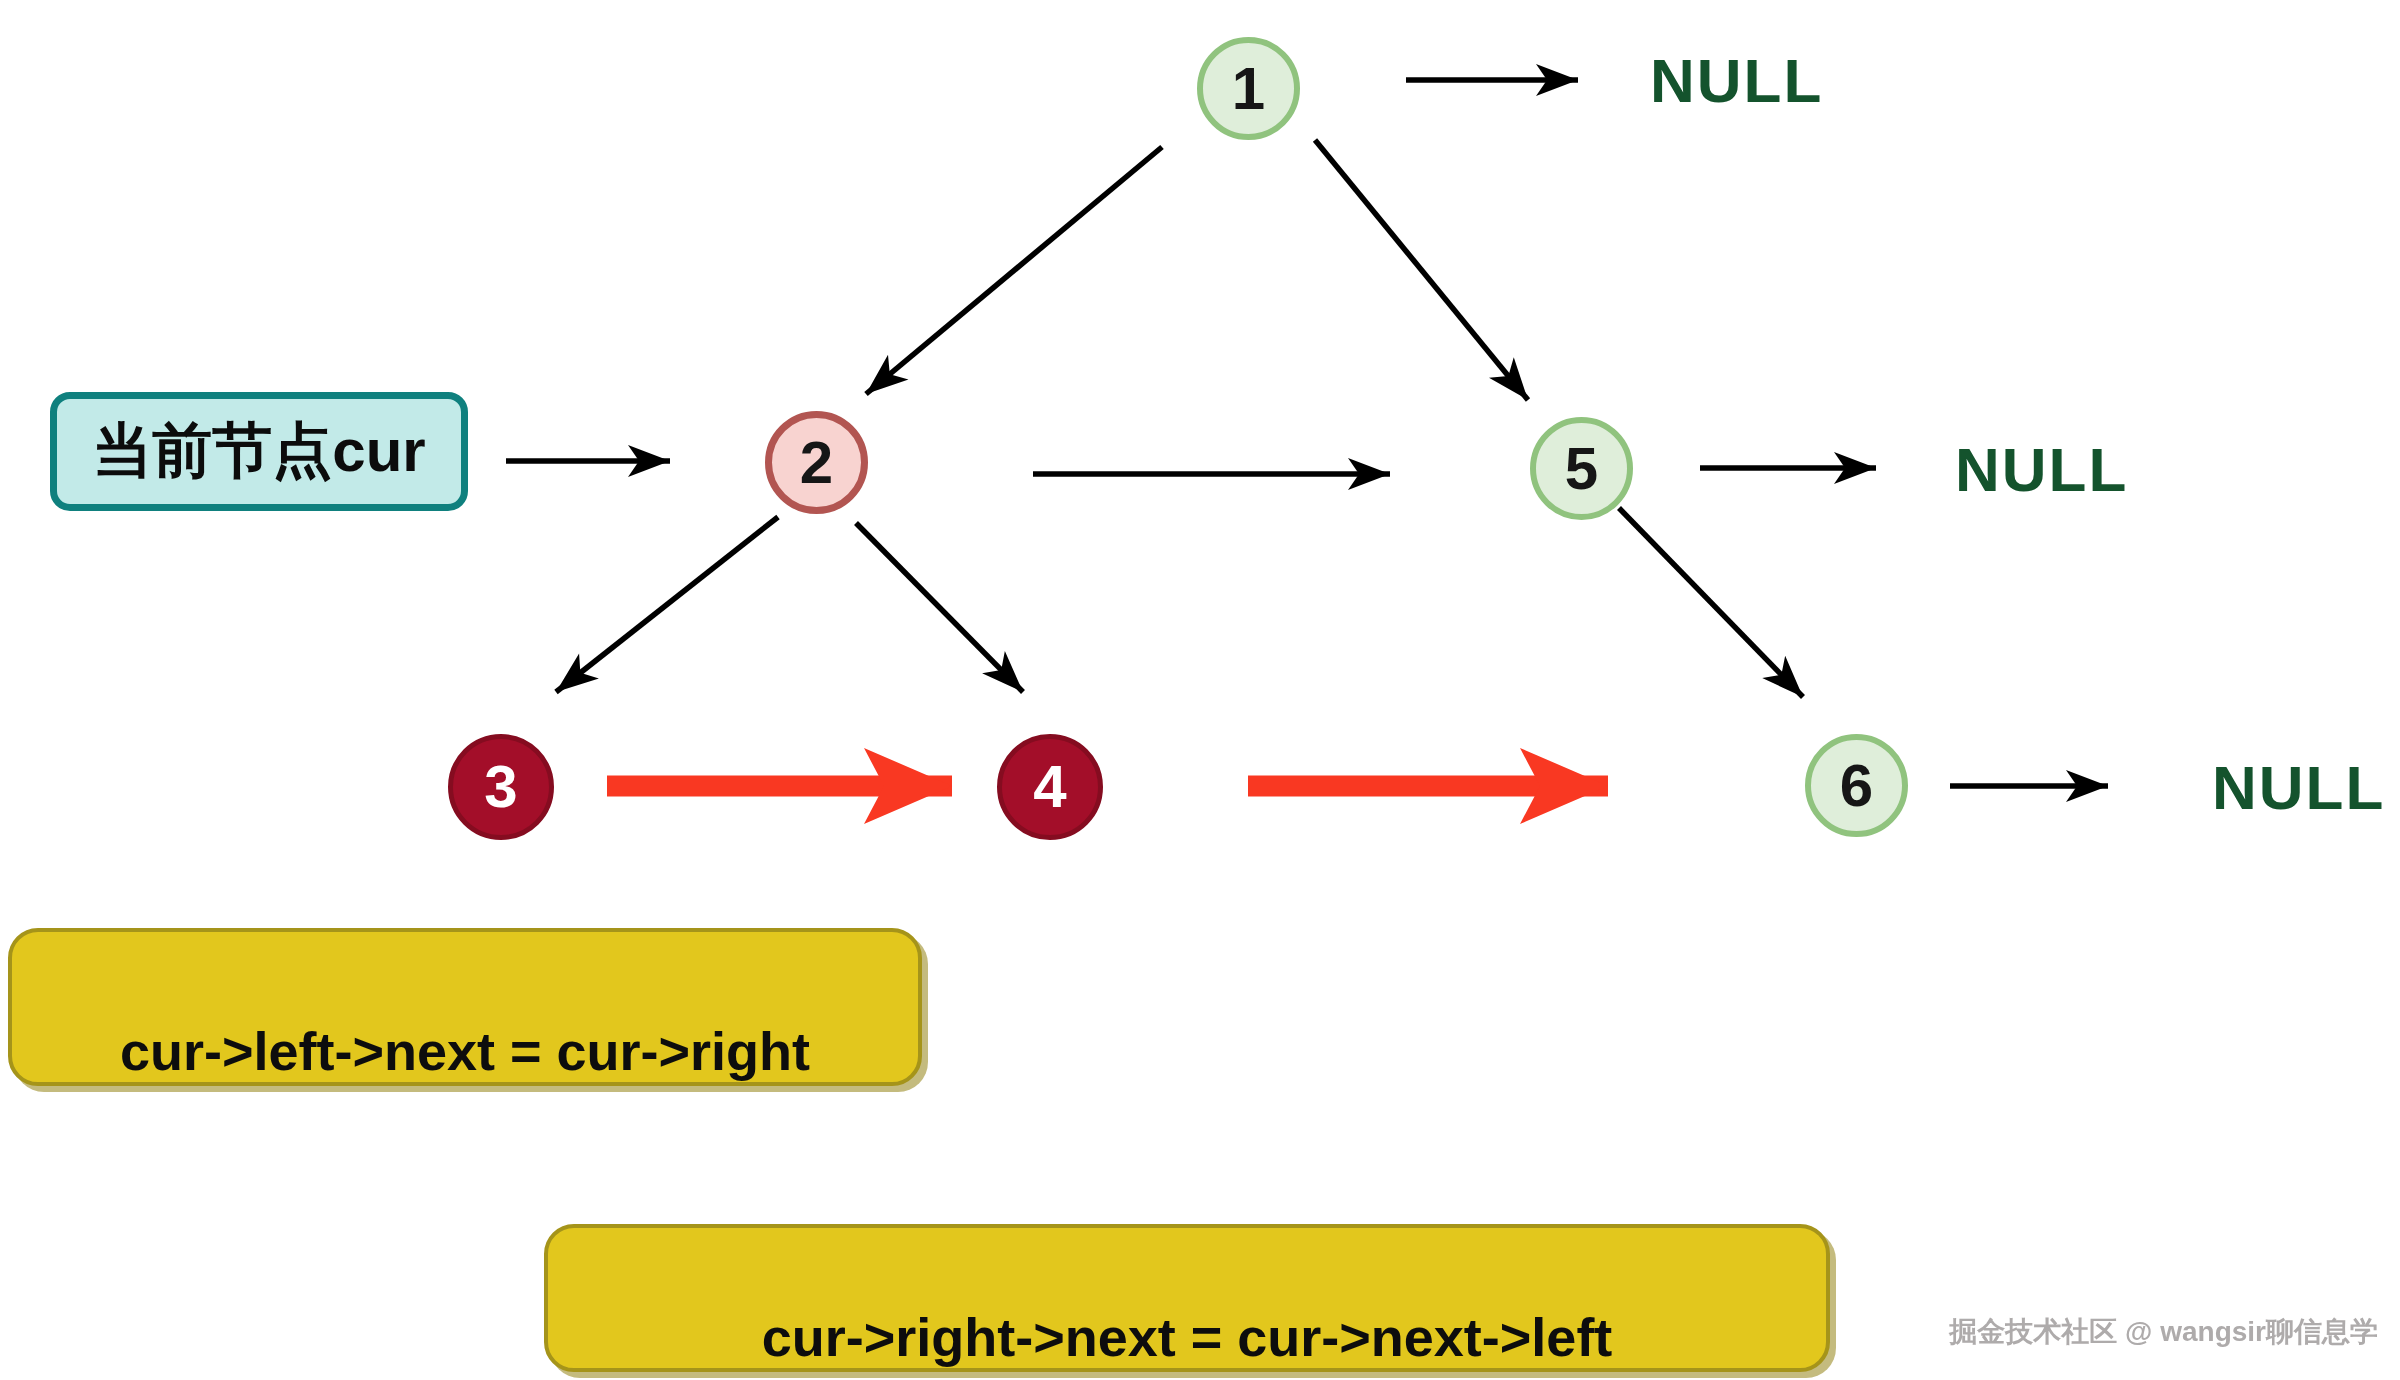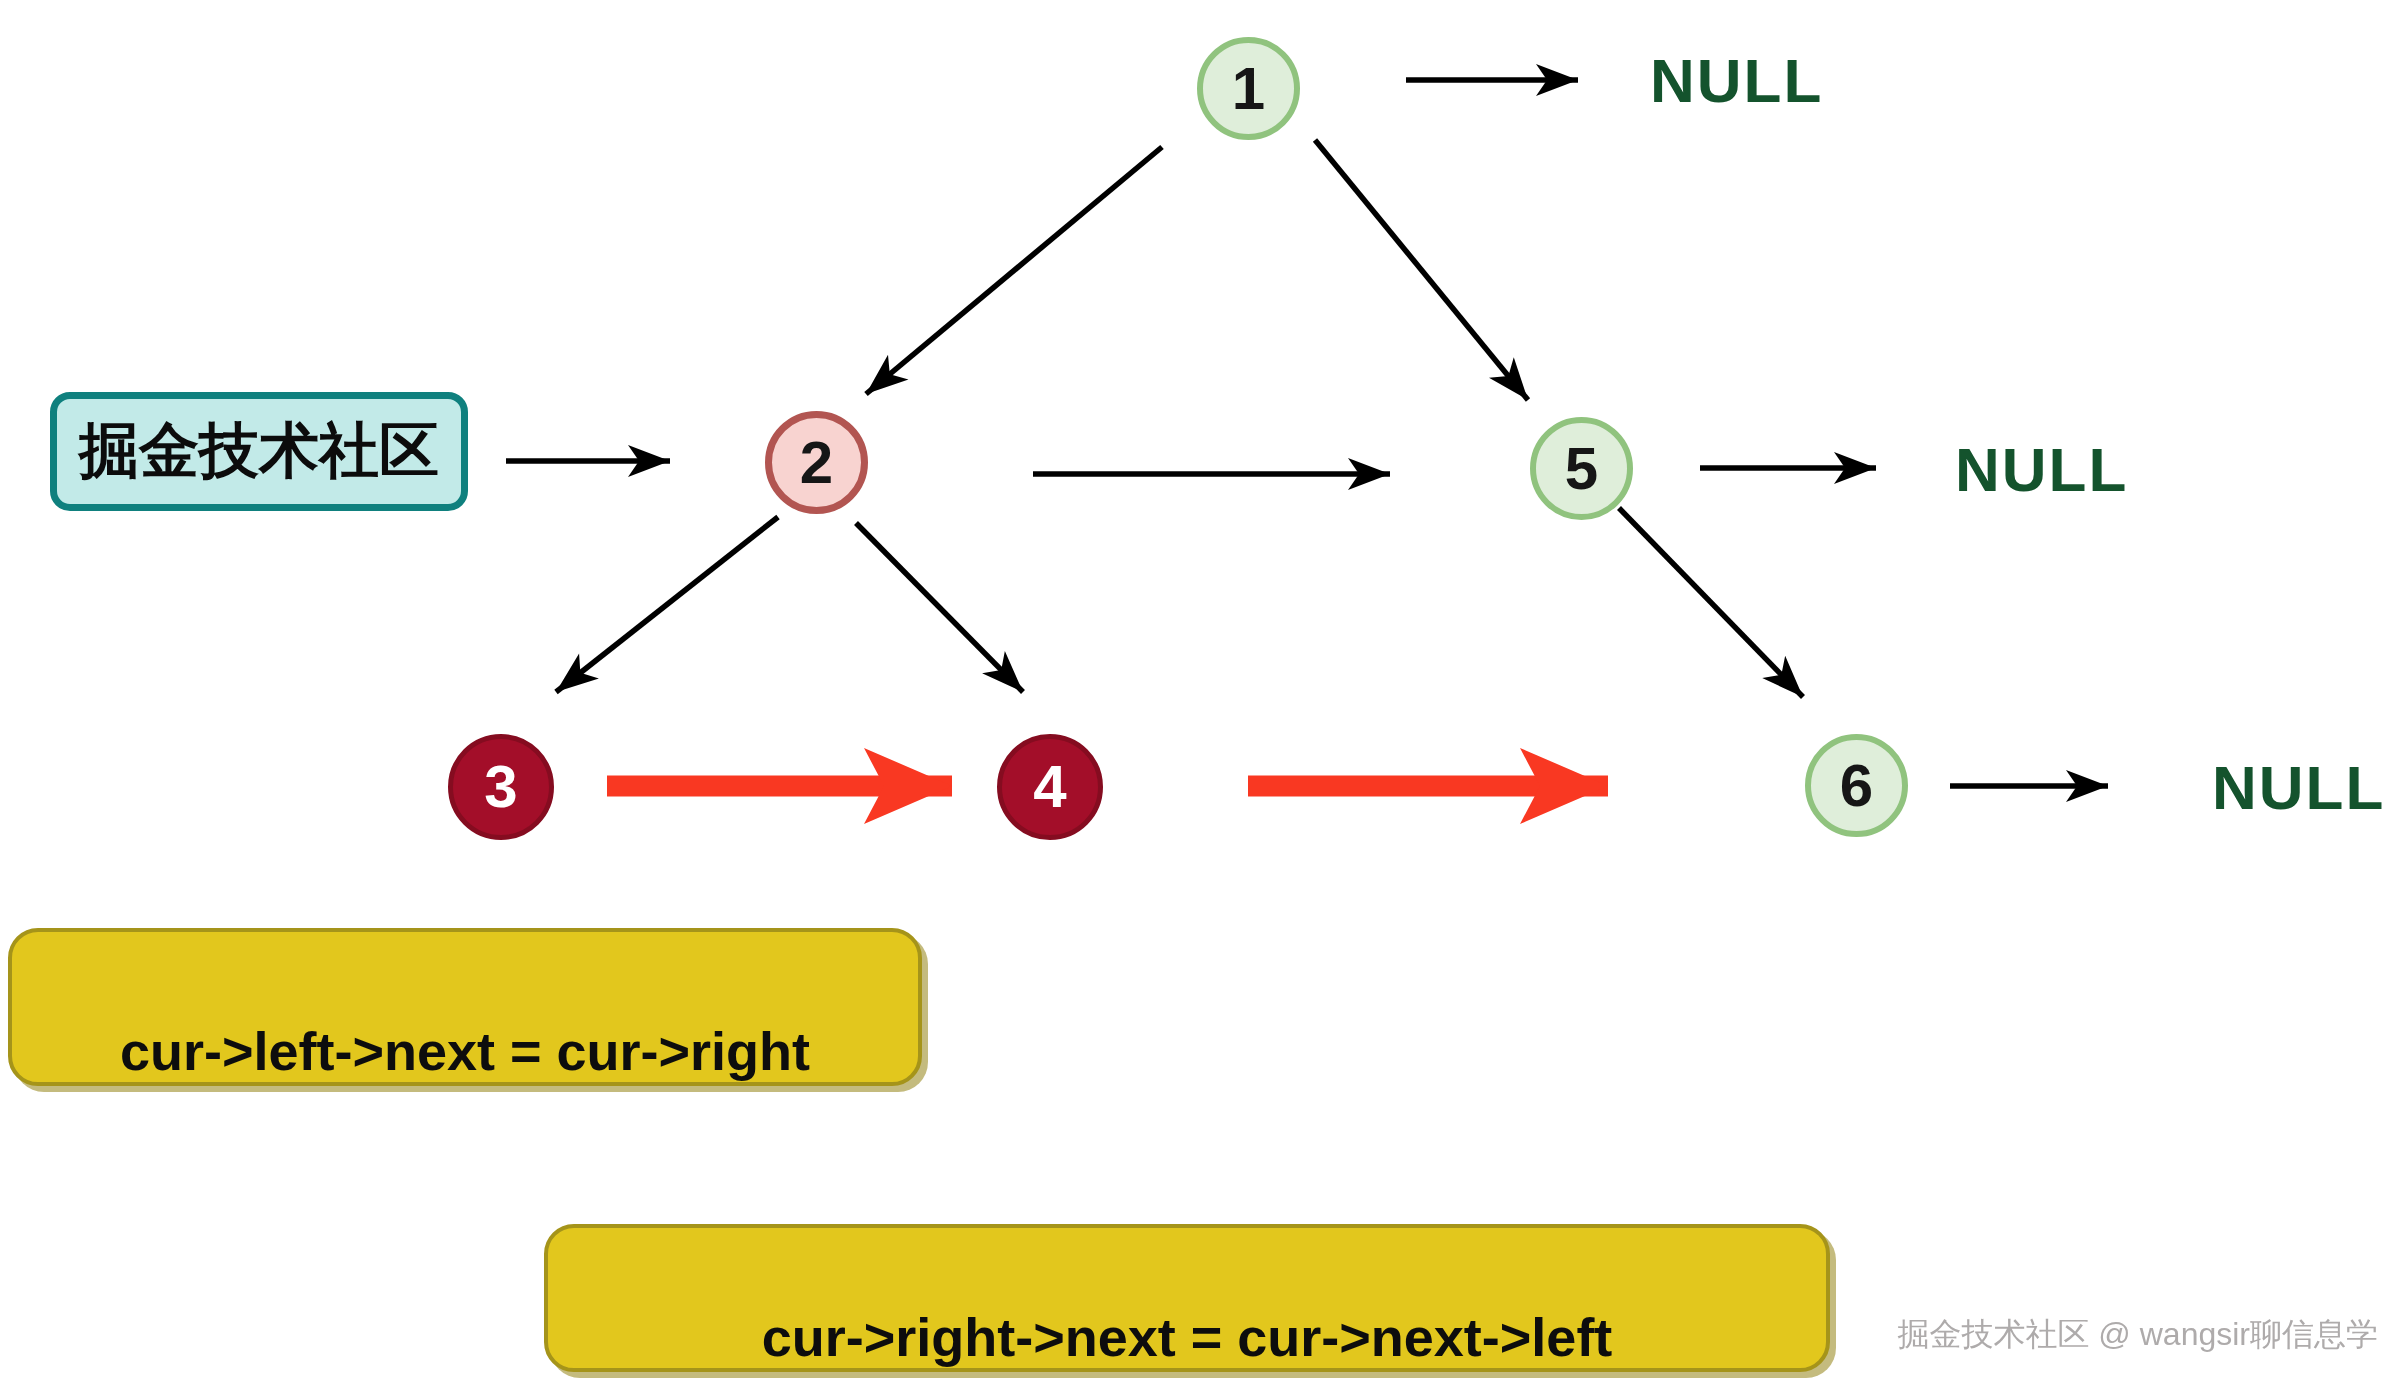--- a/index.html
+++ b/index.html
@@ -52,21 +52,21 @@
     box-sizing:border-box;
     display:flex;align-items:flex-end;justify-content:center;
     font-weight:bold;font-size:54px;color:#0d0d0d;white-space:nowrap;
   }
   .pos-code1{left:8px;top:928px;width:914px;height:158px;}
   .pos-code2{left:544px;top:1224px;width:1286px;height:148px;}
 
   
   .watermark{
     position:absolute;right:22px;top:1313px;
-    font-size:32px;font-weight:400;color:var(--watermark-gray,#aeabab);
+    font-size:28px;font-weight:700;color:var(--watermark-gray,#aeabab);
     text-shadow:2px 2px 1px #ffffff;white-space:nowrap;
   }
 </style>
 </head>
 <body>
 
 <div class="stage">
 
   <svg class="edges" viewBox="0 0 2400 1380">
     <defs>
@@ -111,21 +111,21 @@
   </div>
   <div class="node node-green pos-n6">
     <span>6</span>
   </div>
 
   <div class="null-label pos-null1">NULL</div>
   <div class="null-label pos-null2">NULL</div>
   <div class="null-label pos-null3">NULL</div>
 
   <div class="cur-box">
-    <span>掘金技术社区</span>
+    <span>当前节点cur</span>
   </div>
 
   <div class="code-box pos-code1">
     <span>cur-&gt;left-&gt;next = cur-&gt;right</span>
   </div>
   <div class="code-box pos-code2">
     <span>cur-&gt;right-&gt;next = cur-&gt;next-&gt;left</span>
   </div>
 
   <div class="watermark">掘金技术社区 @ wangsir聊信息学</div>

